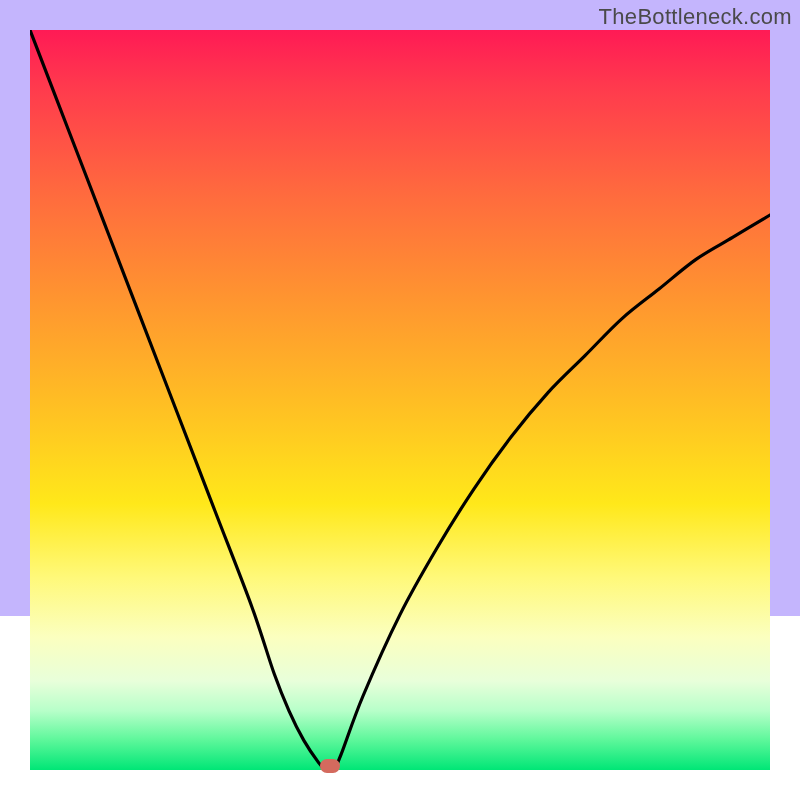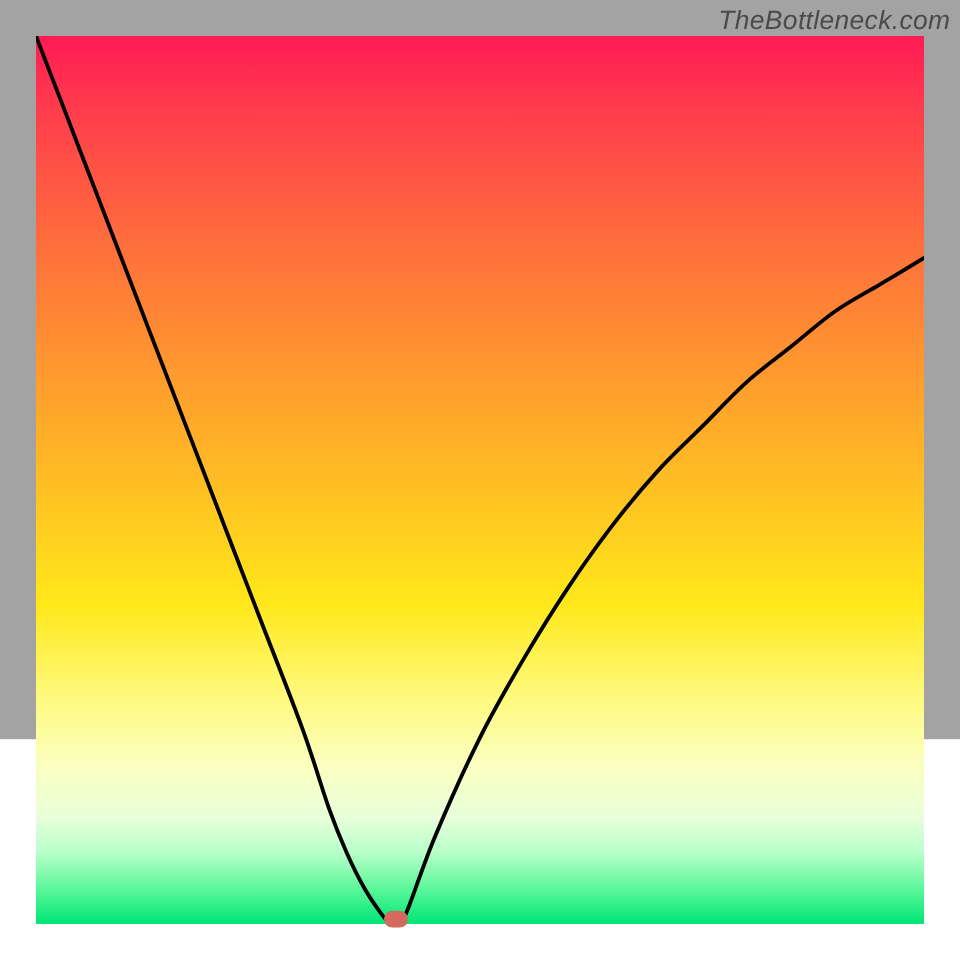--- a/index.html
+++ b/index.html
@@ -7,22 +7,21 @@
     padding: 0;
     width: 800px;
     height: 800px;
     background: #ffffff;
     font-family: Arial, Helvetica, sans-serif;
   }
   .container {
     position: relative;
     width: 800px;
     height: 616px;
-    background: #a3a3a3;
-    font-style: italic;
+    background: #c4b5fd;
   }
   .watermark {
     position: absolute;
     top: 4px;
     right: 8px;
     color: #4a4a4a;
     font-size: 22px;
     font-weight: 500;
     letter-spacing: 0.3px;
     z-index: 10;

